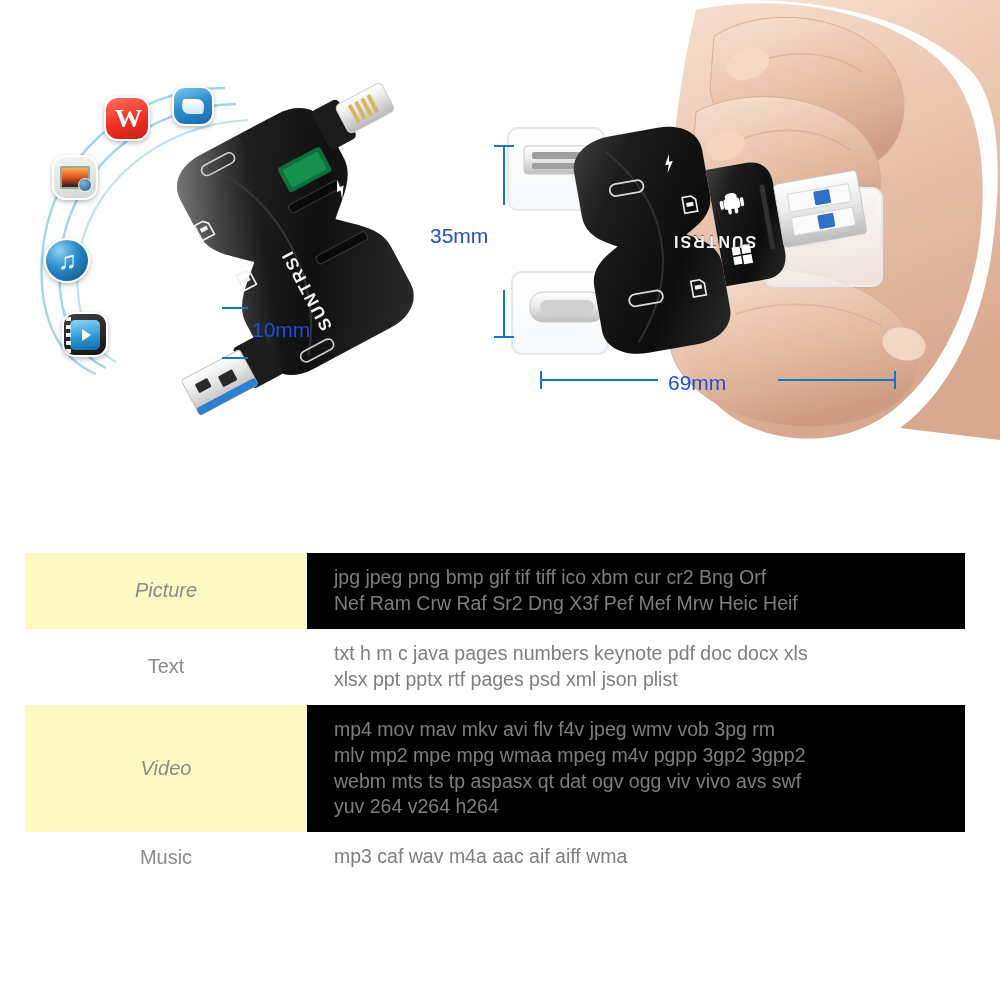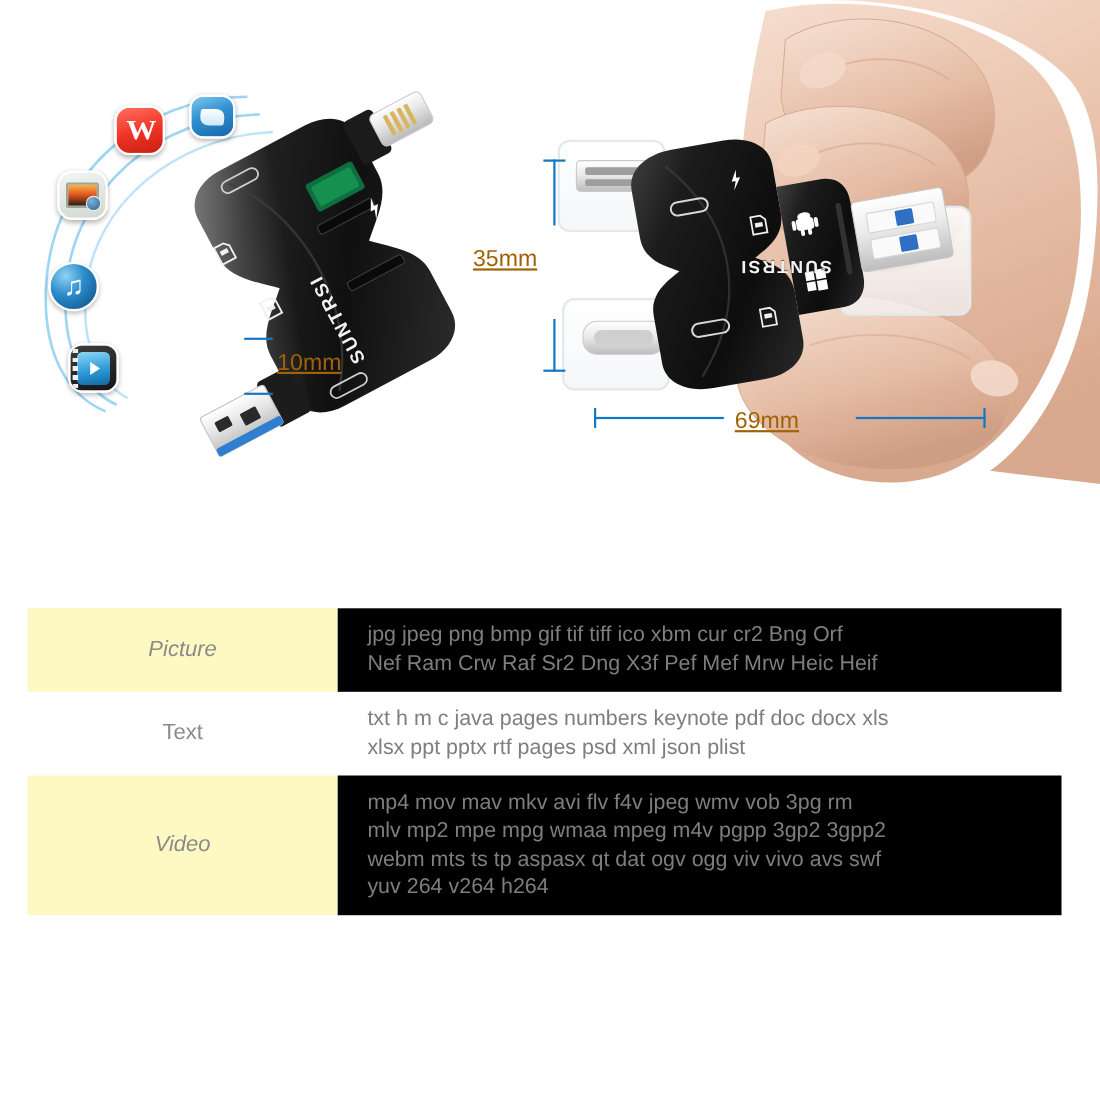--- a/index.html
+++ b/index.html
@@ -75,22 +75,22 @@
   .hand-wrap { position:absolute; left:500px; top:0; width:500px; height:440px; }
   .hand-wrap svg { width:100%; height:100%; overflow:visible; }
   .brand-r {
     position:absolute; left:672px; top:232px;
     color:#f4f4f4; font-size:16px; letter-spacing:2px; font-weight:bold;
     transform:rotate(180deg); white-space:nowrap;
     text-shadow:0 1px 1px rgba(0,0,0,.6);
   }
 
   
-  .dim-label { position:absolute; color:#a16207; font-size:21px; font-weight:normal;
-    font-family:"Liberation Sans", sans-serif; white-space:nowrap;text-decoration:underline; }
+  .dim-label { position:absolute; color:#1d4ed8; font-size:21px; font-weight:normal;
+    font-family:"Liberation Sans", sans-serif; white-space:nowrap; }
   .dim-35 { left:430px; top:224px; }
   .dim-69 { left:668px; top:371px; }
   .dim-10 { left:252px; top:318px;text-align:center; }
   .dline { position:absolute; background:#1277c4; }
 
   
   .heading {
     position:absolute; left:30px; top:466px;
     font-size:47px; font-weight:bold; color:#1277c4;
     letter-spacing:-0.5px; white-space:nowrap;
@@ -417,16 +417,22 @@
       </tr>
       <tr class="shade">
         <td class="cat-cell">Video</td>
         <td class="val-cell">
           <span>mp4  mov  mav  mkv  avi  flv  f4v  jpeg  wmv  vob  3pg  rm</span>
           <span>mlv  mp2  mpe  mpg  wmaa  mpeg  m4v   pgpp  3gp2  3gpp2</span>
           <span>webm  mts  ts  tp  aspasx  qt  dat  ogv  ogg  viv  vivo  avs  swf</span>
           <span>yuv 264  v264  h264</span>
         </td>
       </tr>
+      <tr class="plain">
+        <td class="cat-cell">Music</td>
+        <td class="val-cell">
+          <span>mp3  caf  wav  m4a  aac  aif  aiff  wma</span>
+        </td>
+      </tr>
     </tbody>
   </table>
 
 </div>
 
 </body></html>

